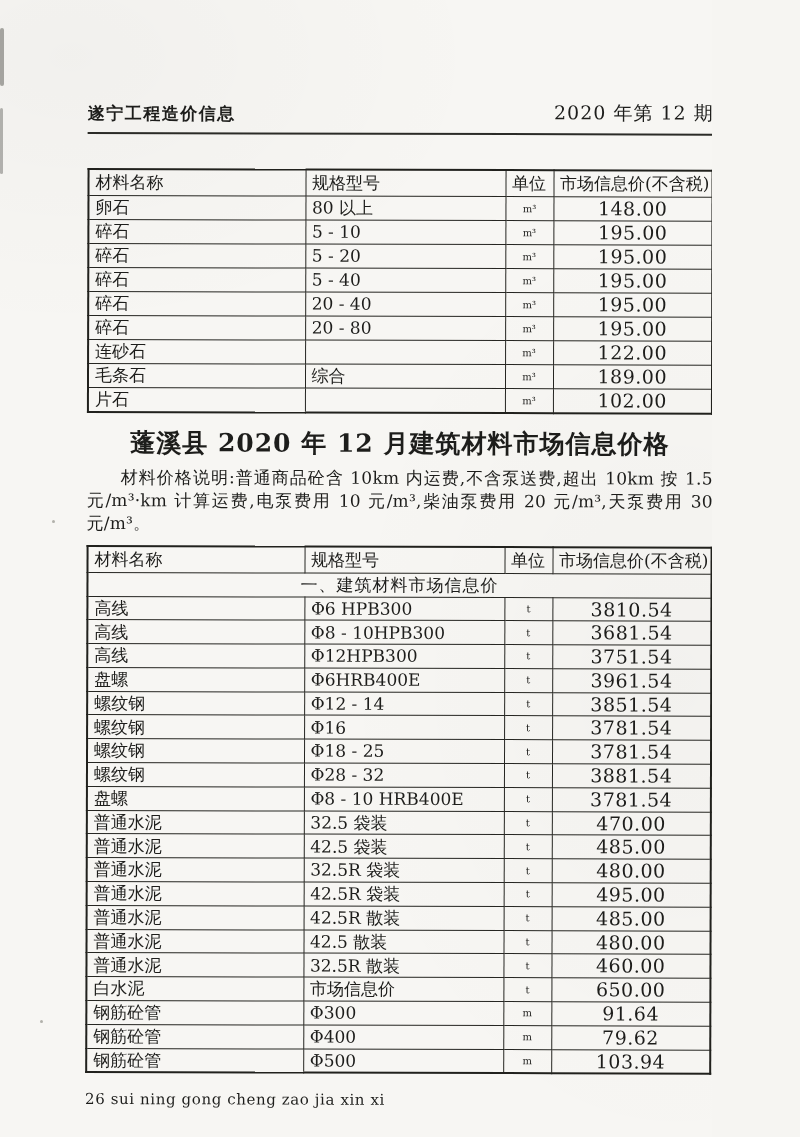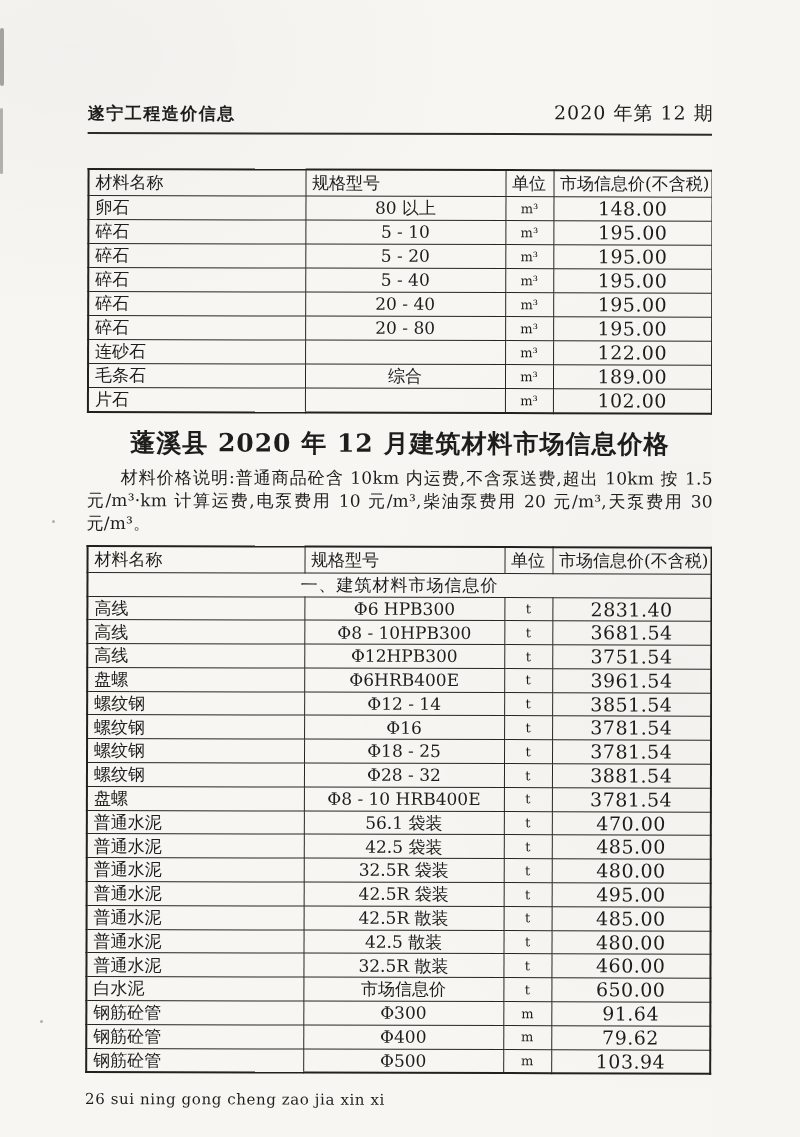--- a/index.html
+++ b/index.html
@@ -44,22 +44,22 @@
   .price-table th{font-weight:normal;text-align:left;height:25px;}
   .t1{margin-top:34px;}
   .t1 td{height:23px;}
   .t2{margin-top:10px;}
   .t2 td{height:22.5px;}
   col.c-name{width:217px;}
   col.c-spec{width:200px;}
   col.c-unit{width:48px;}
   col.c-price{width:159px;}
   td.cell-name{text-align:left;}
-  td.cell-spec{text-align:center;}
-  td.cell-unit{text-align:center;font-size:13px;font-family:"DejaVu Serif",serif;}
+  td.cell-spec{text-align:left;}
+  td.cell-unit{text-align:center;font-size:10px;font-family:"DejaVu Serif",serif;}
   td.cell-price{text-align:center;font-size:19px;letter-spacing:.5px;font-family:"DejaVu Serif",serif;}
   tr.section-tr td{text-align:center;height:22.5px;letter-spacing:1px;}
 
   .doc-title{margin:13px 0 0 0;text-align:center;font-size:25px;font-weight:bold;letter-spacing:1px;}
   .note{margin:7px 0 0 0;font-size:17px;line-height:23px;text-indent:2em;text-align:justify;letter-spacing:.2px;}
   .footer{margin-top:17px;font-size:15px;letter-spacing:.6px;}
 </style>
 </head>
 <body>
 
@@ -174,21 +174,21 @@
       </thead>
       <tbody>
         <tr class="section-tr">
           <td colspan="4">一、建筑材料市场信息价</td>
         </tr>
 
       <tr class="">
           <td class="cell-name">高线</td>
           <td class="cell-spec">Φ6 HPB300</td>
           <td class="cell-unit">t</td>
-          <td class="cell-price">2831.40</td>
+          <td class="cell-price">3810.54</td>
         </tr>
           <tr class="">
           <td class="cell-name">高线</td>
           <td class="cell-spec">Φ8 - 10HPB300</td>
           <td class="cell-unit">t</td>
           <td class="cell-price">3681.54</td>
         </tr>
           <tr class="">
           <td class="cell-name">高线</td>
           <td class="cell-spec">Φ12HPB300</td>
@@ -226,21 +226,21 @@
           <td class="cell-price">3881.54</td>
         </tr>
           <tr class="">
           <td class="cell-name">盘螺</td>
           <td class="cell-spec">Φ8 - 10 HRB400E</td>
           <td class="cell-unit">t</td>
           <td class="cell-price">3781.54</td>
         </tr>
           <tr class="">
           <td class="cell-name">普通水泥</td>
-          <td class="cell-spec">56.1 袋装</td>
+          <td class="cell-spec">32.5 袋装</td>
           <td class="cell-unit">t</td>
           <td class="cell-price">470.00</td>
         </tr>
           <tr class="">
           <td class="cell-name">普通水泥</td>
           <td class="cell-spec">42.5 袋装</td>
           <td class="cell-unit">t</td>
           <td class="cell-price">485.00</td>
         </tr>
           <tr class="">

